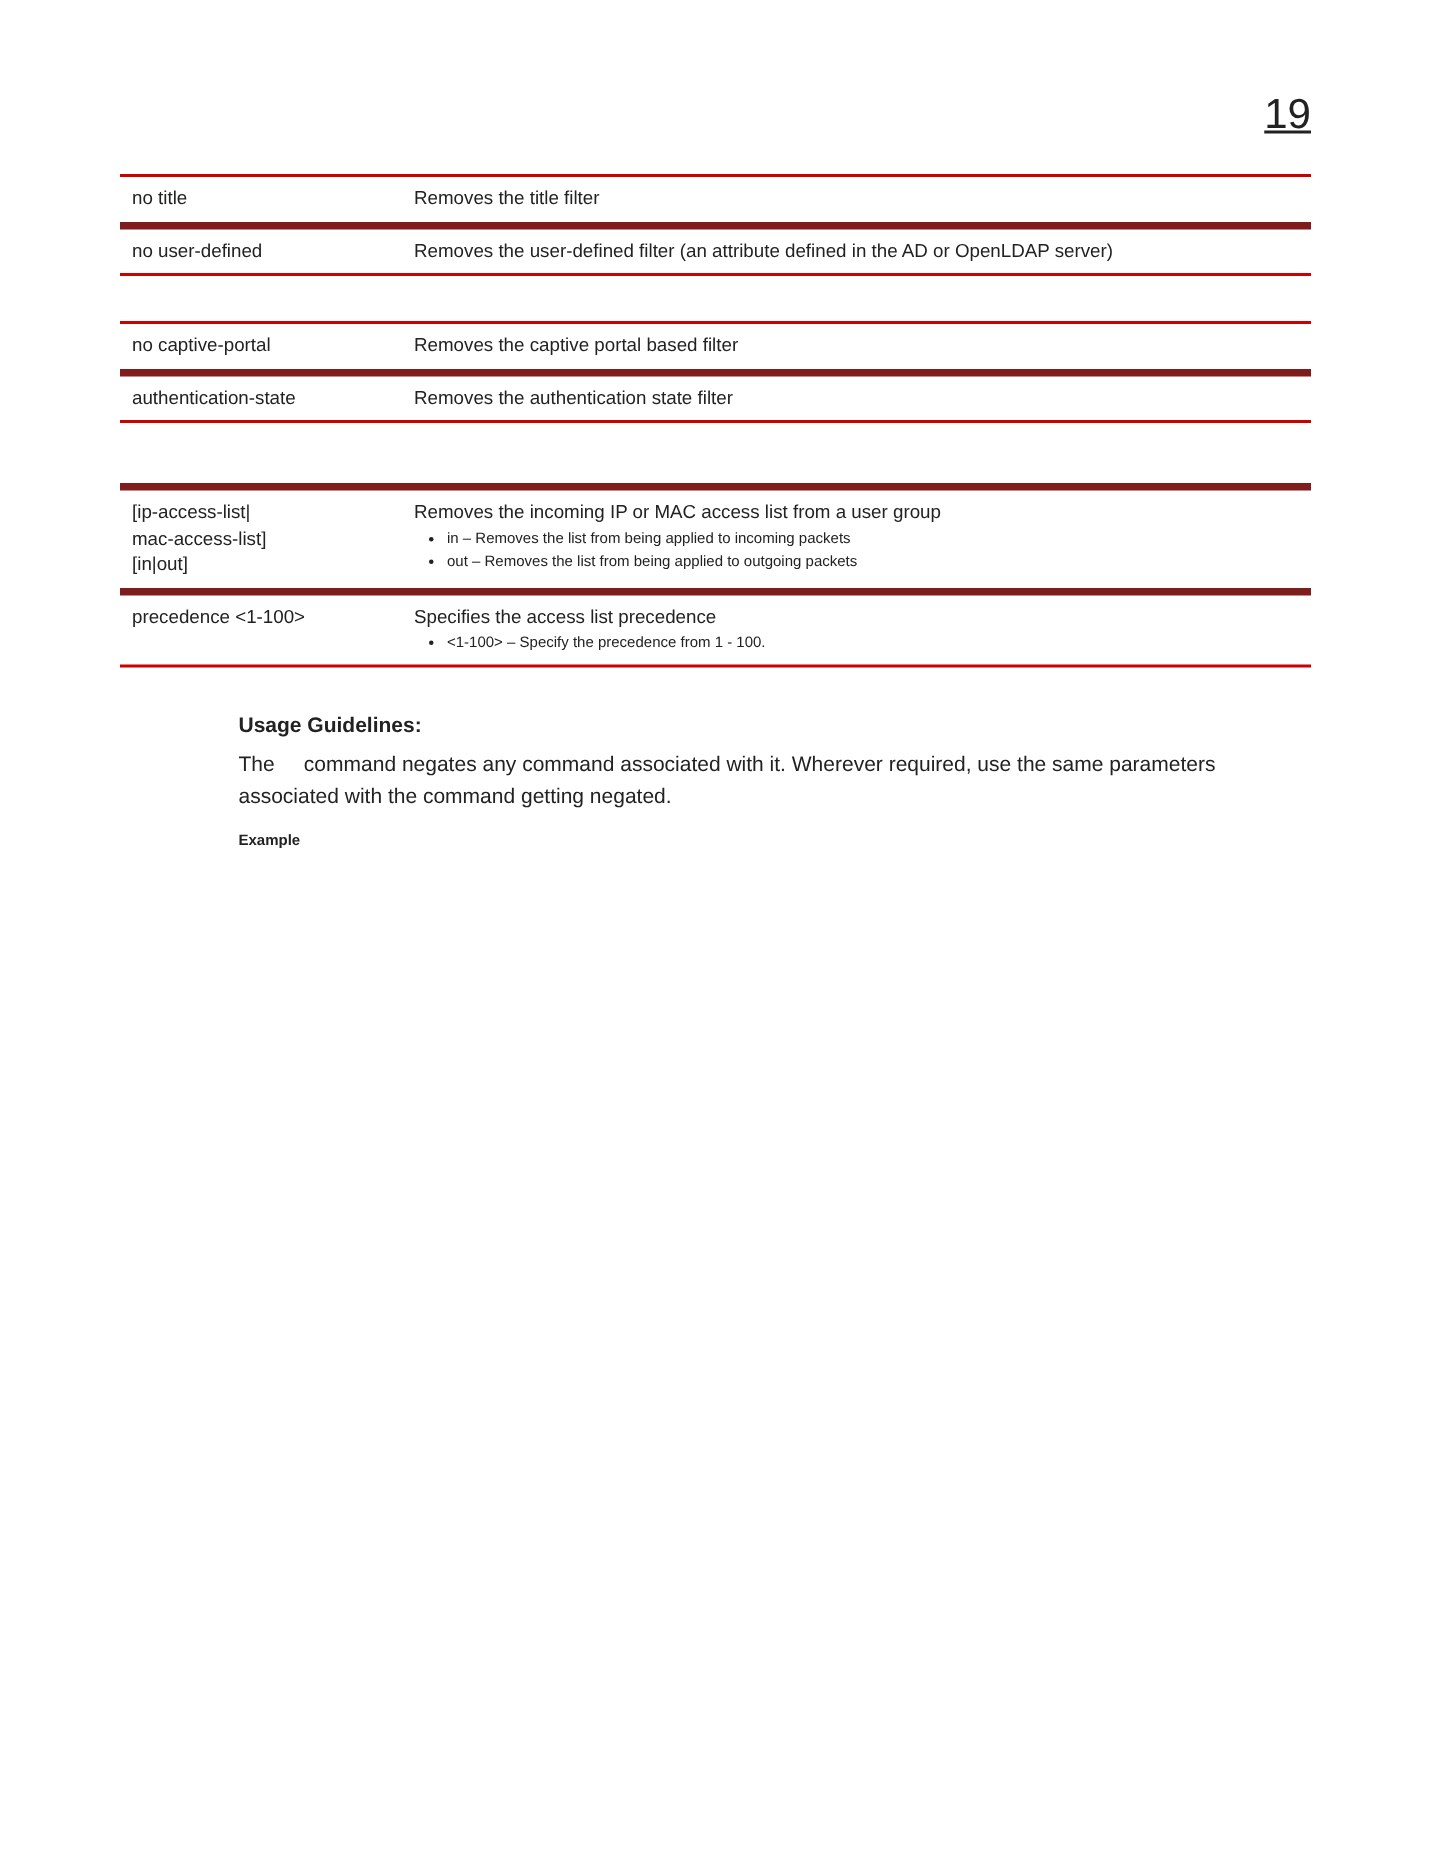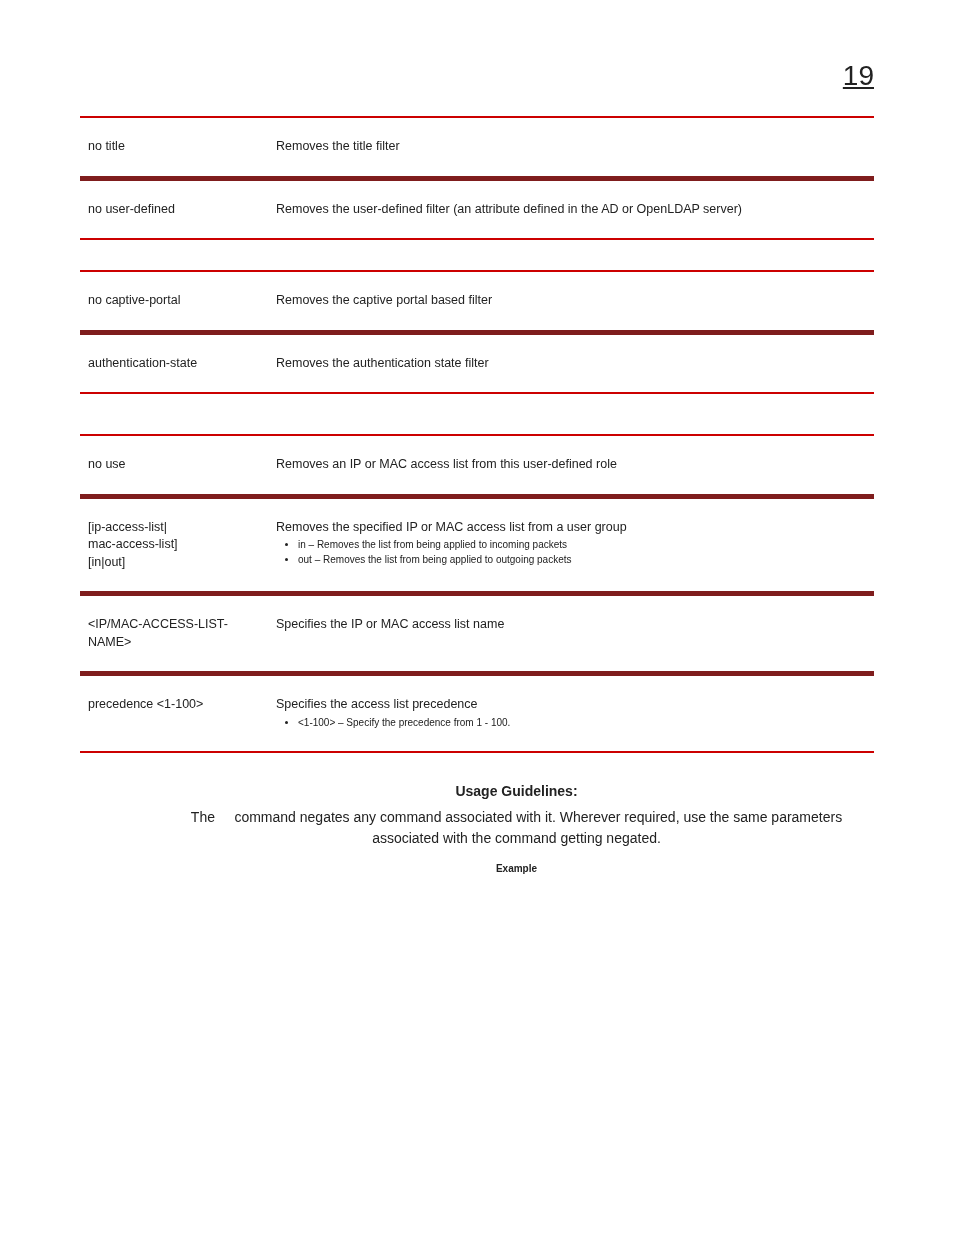--- a/index.html
+++ b/index.html
@@ -19,24 +19,24 @@
     margin-bottom: 24px;
     font-family: Arial, Helvetica, sans-serif;
     text-decoration: underline;
   }
   table {
     width: 100%;
     border-collapse: collapse;
     margin-bottom: 30px;
   }
   table.tblock { border-top: 2px solid #cc0000; border-bottom: 2px solid #cc0000; }
-  td { padding: 20px 8px; vertical-align: top; font-size: 12.5px; line-height: 1.4; }
+  td { padding: 6px 8px; vertical-align: top; font-size: 12.5px; line-height: 1.4; }
   td.col1 { width: 188px; }
   tr.sep td { border-top: 5px solid #7f1d1d; }
-  .content-block { margin-left: 79px; margin-top: 8px; text-align: center; }
+  .content-block { margin-left: 79px; margin-top: 8px; }
   .heading { font-weight: bold; font-size: 14px; margin-bottom: 8px; }
   .body-text { font-size: 14px; line-height: 1.5; margin-bottom: 14px; }
   .example-label { font-weight: bold; font-size: 10px; }
   ul.dot { list-style: disc; margin: 2px 0 0 22px; padding: 0; }
   ul.dot li { margin: 1px 0; font-size: 10px; }
   .mono { letter-spacing: 0; }
 </style>
 </head>
 <body>
 
@@ -63,41 +63,33 @@
   </tr>
   <tr class="sep">
     <td class="col1">authentication-state</td>
     <td>Removes the authentication state filter</td>
   </tr>
 </tbody>
   </table>
 
 <table class="tblock" style="margin-top:40px;">
   <tbody>
-      <tr>
-    <td class="col1">no use</td>
-    <td>Removes an IP or MAC access list from this user-defined role</td>
-  </tr>
   <tr class="sep">
     <td class="col1">
       <span>[ip-access-list|</span><br>
       <span>mac-access-list]</span><br>
       <span>[in|out]</span>
     </td>
     <td>
-      <span>Removes the specified IP or MAC access list from a user group</span>
+      <span>Removes the incoming IP or MAC access list from a user group</span>
       <ul class="dot">
         <li>in – Removes the list from being applied to incoming packets</li>
         <li>out – Removes the list from being applied to outgoing packets</li>
       </ul>
     </td>
-  </tr>
-  <tr class="sep">
-    <td class="col1 mono">&lt;IP/MAC-ACCESS-LIST-NAME&gt;</td>
-    <td>Specifies the IP or MAC access list name</td>
   </tr>
   <tr class="sep">
     <td class="col1">precedence &lt;1-100&gt;</td>
     <td>
       <span>Specifies the access list precedence</span>
       <ul class="dot">
         <li>&lt;1-100&gt; – Specify the precedence from 1 - 100.</li>
       </ul>
     </td>
   </tr>

